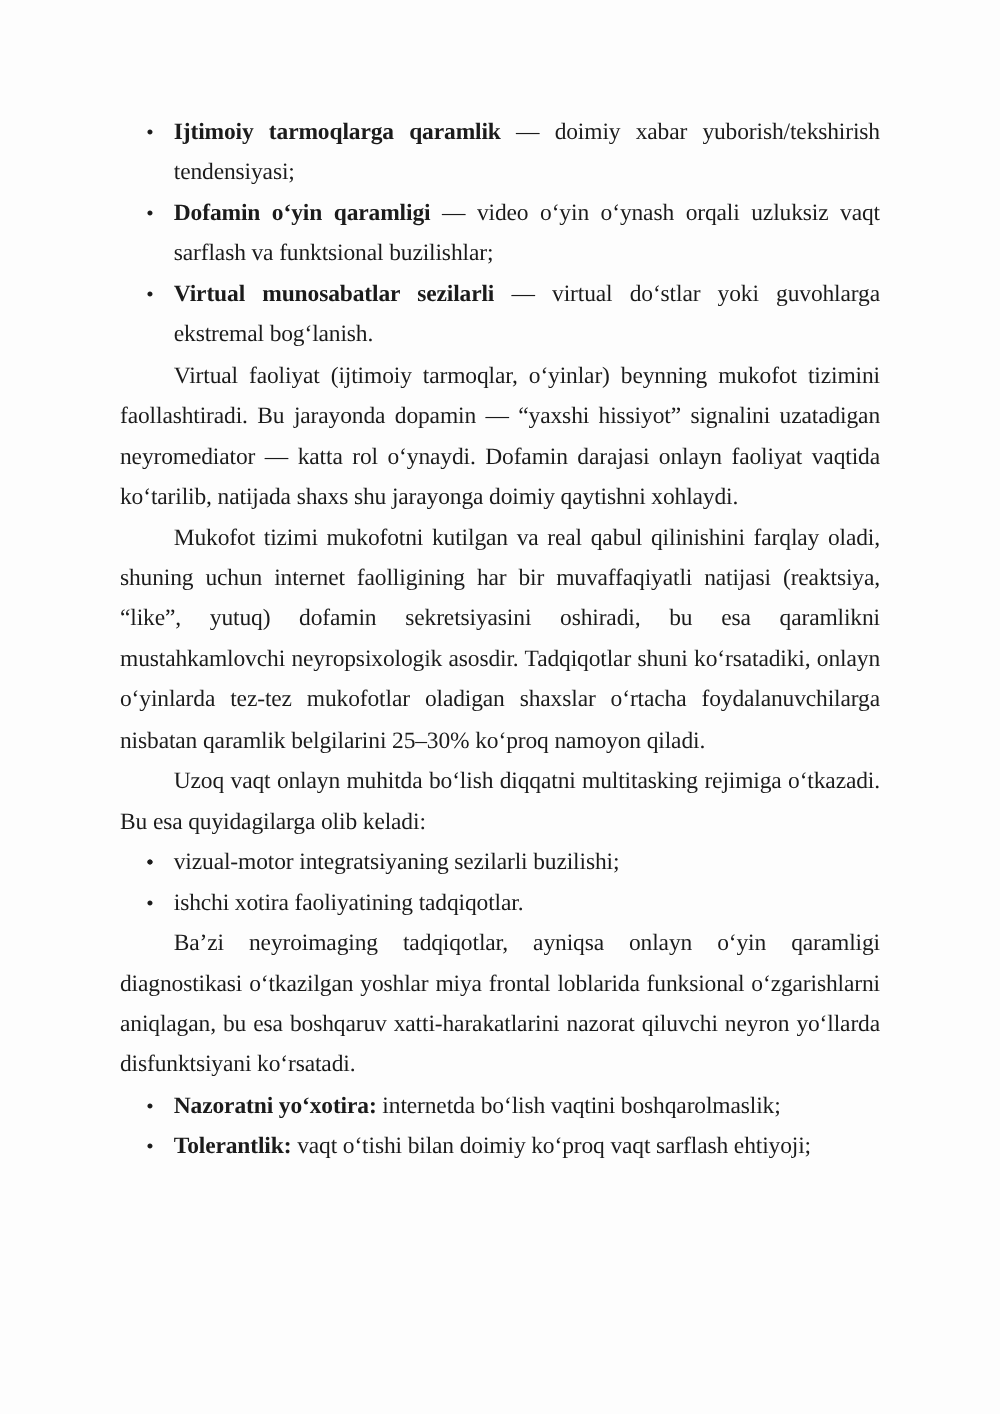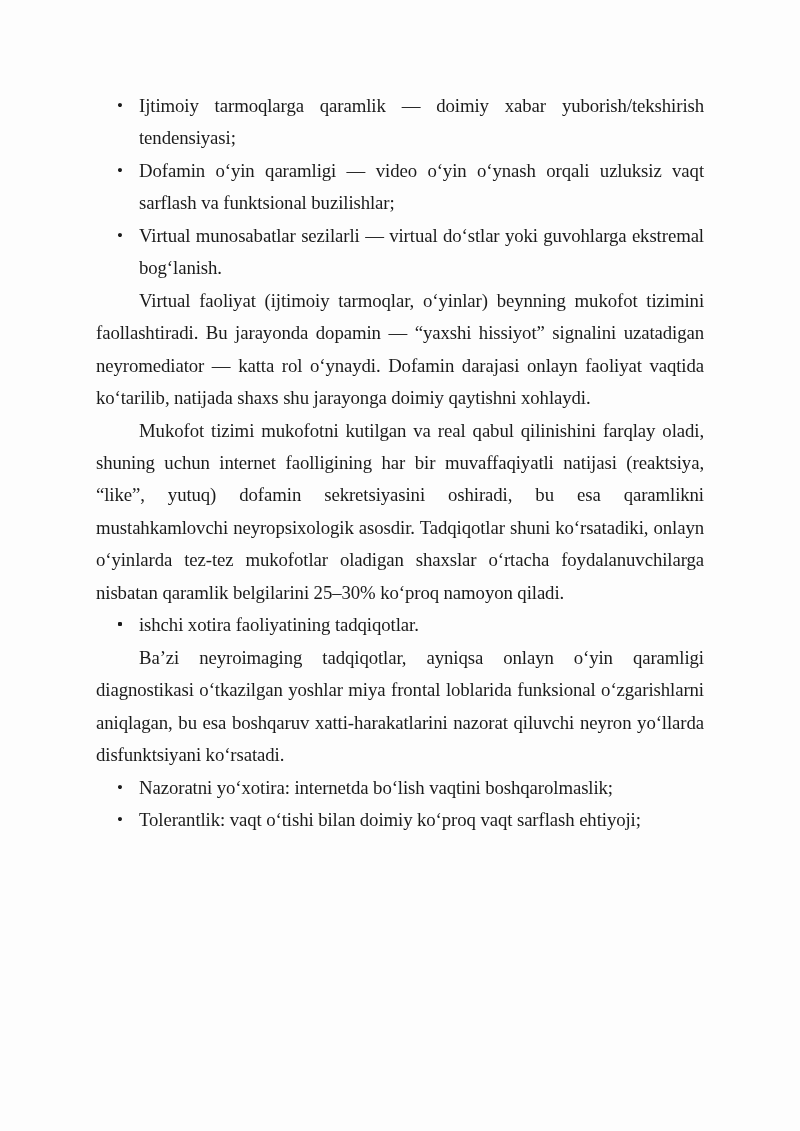--- a/index.html
+++ b/index.html
@@ -35,21 +35,21 @@
     margin: 0;
     padding-left: 43px;
   }
   .bullet .marker {
     position: absolute;
     left: 21px;
     top: 0;
     text-indent: 0;
     font-size: 17px;
   }
-  b { font-weight: normal; }
+  b { font-weight: bold; }
 </style>
 </head>
 <body>
 
 <div class="page">
   <div class="content">
 
     <div class="bullet">
       <span class="marker">•</span>
       <b>Ijtimoiy tarmoqlarga qaramlik</b><span> — doimiy xabar yuborish/tekshirish tendensiyasi;</span>
@@ -58,26 +58,28 @@
       <span class="marker">•</span>
       <b>Dofamin o‘yin qaramligi</b><span> — video o‘yin o‘ynash orqali uzluksiz vaqt sarflash va funktsional buzilishlar;</span>
     </div>
     <div class="bullet">
       <span class="marker">•</span>
       <b>Virtual munosabatlar sezilarli</b><span> — virtual do‘stlar yoki guvohlarga ekstremal bog‘lanish.</span>
     </div>
 
     <p class="para">Virtual faoliyat (ijtimoiy tarmoqlar, o‘yinlar) beynning mukofot tizimini faollashtiradi. Bu jarayonda dopamin — “yaxshi hissiyot” signalini uzatadigan neyromediator — katta rol o‘ynaydi. Dofamin darajasi onlayn faoliyat vaqtida ko‘tarilib, natijada shaxs shu jarayonga doimiy qaytishni xohlaydi.</p>
     <p class="para">Mukofot tizimi mukofotni kutilgan va real qabul qilinishini farqlay oladi, shuning uchun internet faolligining har bir muvaffaqiyatli natijasi (reaktsiya, “like”, yutuq) dofamin sekretsiyasini oshiradi, bu esa qaramlikni mustahkamlovchi neyropsixologik asosdir. Tadqiqotlar shuni ko‘rsatadiki, onlayn o‘yinlarda tez-tez mukofotlar oladigan shaxslar o‘rtacha foydalanuvchilarga nisbatan qaramlik belgilarini 25–30% ko‘proq namoyon qiladi.</p>
+    <p class="para">Uzoq vaqt onlayn muhitda bo‘lish diqqatni multitasking rejimiga o‘tkazadi. Bu esa quyidagilarga olib keladi:</p>
 
     <div class="bullet">
       <span class="marker">•</span>
     </div>
     <div class="bullet">
       <span class="marker">•</span>
+      <span>vizual-motor integratsiyaning sezilarli buzilishi;</span>
     </div>
     <div class="bullet">
       <span class="marker">•</span>
       <span>ishchi xotira faoliyatining tadqiqotlar.</span>
     </div>
 
     <p class="para">Ba’zi neyroimaging tadqiqotlar, ayniqsa onlayn o‘yin qaramligi diagnostikasi o‘tkazilgan yoshlar miya frontal loblarida funksional o‘zgarishlarni aniqlagan, bu esa boshqaruv xatti-harakatlarini nazorat qiluvchi neyron yo‘llarda disfunktsiyani ko‘rsatadi.</p>
 
     <div class="bullet">
       <span class="marker">•</span>

